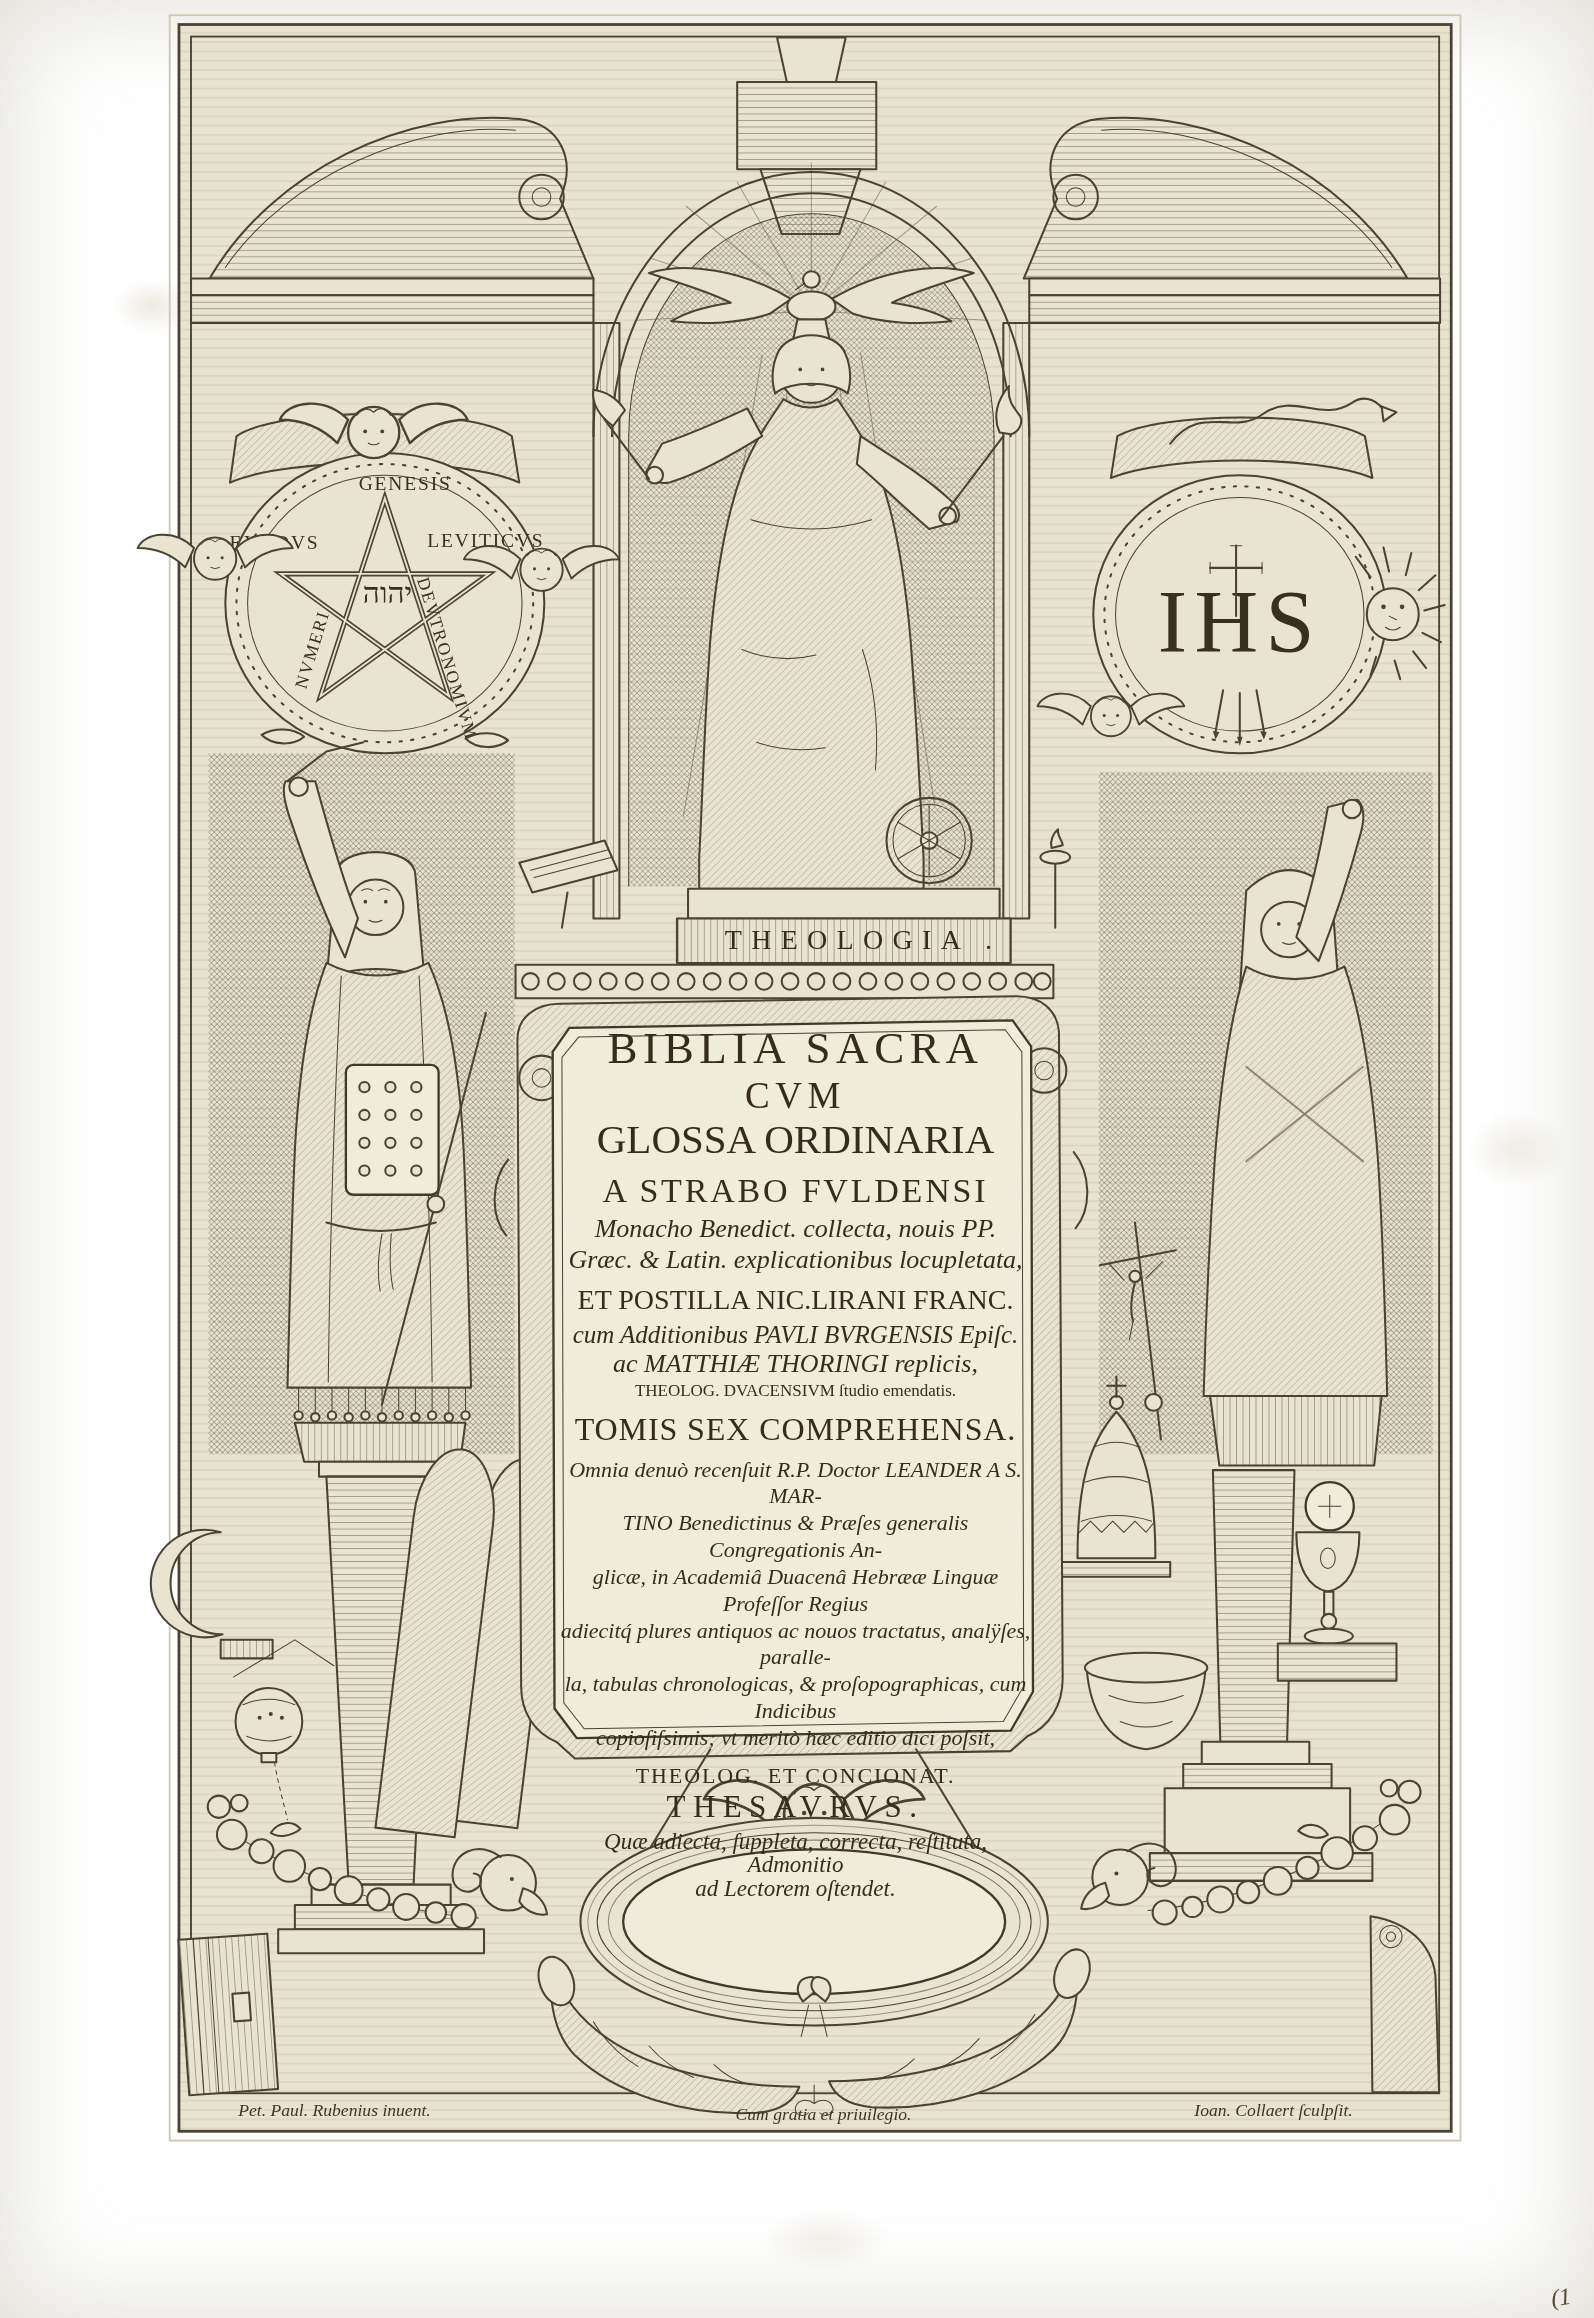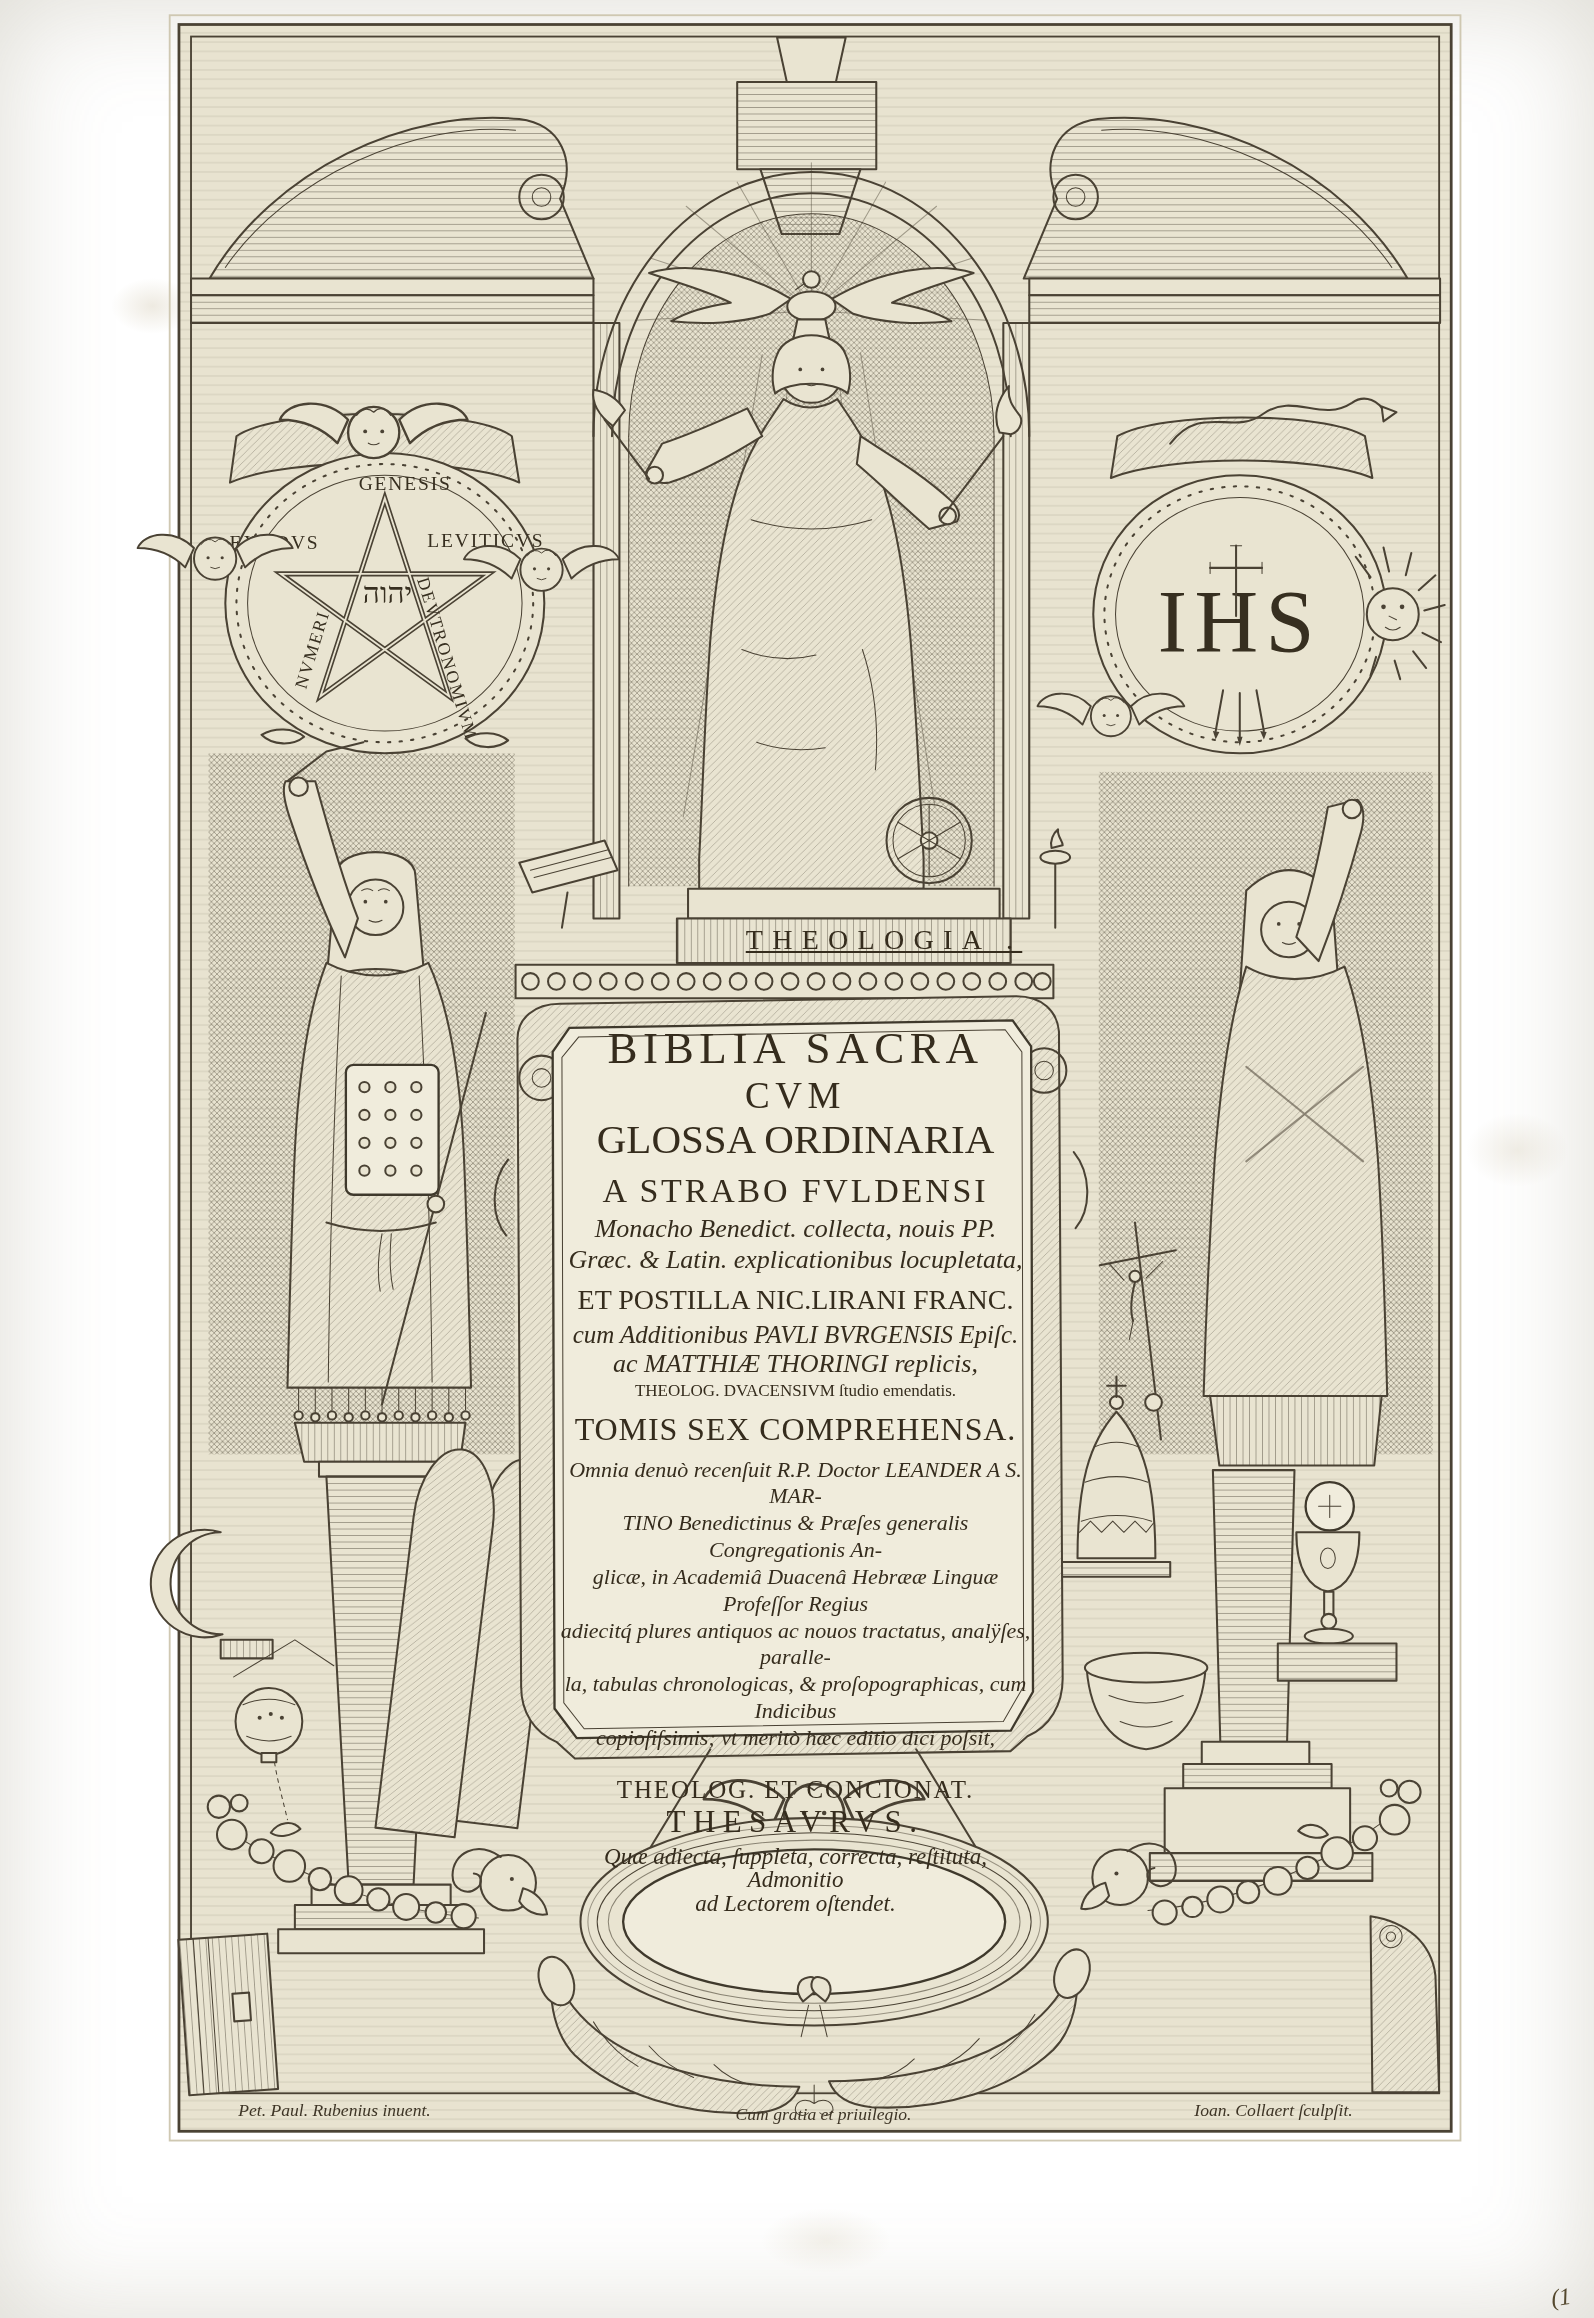--- a/index.html
+++ b/index.html
@@ -9,38 +9,38 @@
   .art{position:absolute;left:0;top:0;}
   
   .ln{fill:none;stroke:#4a4234;stroke-width:2.2;stroke-linecap:round;stroke-linejoin:round;}
   .thin{stroke-width:1.1;}
   .pf{fill:#e9e4d1;stroke:#4a4234;stroke-width:2.2;stroke-linejoin:round;}
   .pf2{fill:#f0ecdc;stroke:#3f392c;stroke-width:2.5;stroke-linejoin:round;}
   .svgtxt{fill:#372f20;font-family:"Liberation Serif",serif;}
   
   .ovl{position:absolute;text-align:center;line-height:1.02;color:#352c1d;}
   .tl{margin:0;}
-  #theologia-label{left:698px;top:926px;width:372px;font-size:28px;letter-spacing:9.3px;text-decoration:underline;}
+  #theologia-label{left:677px;top:926px;width:372px;font-size:28px;letter-spacing:9.3px;}
   #title-block{left:557px;top:1026px;width:477px;}
   #imprint-block{left:623px;top:1855px;width:382px;}
   .credit{position:absolute;font-style:italic;font-size:17.6px;color:#3e3526;}
   #corner-mark{position:absolute;left:1551px;top:2284px;font-size:24px;font-style:italic;color:#55492f;transform:rotate(-8deg);}
   .b-biblia{font-size:45px;letter-spacing:5.6px;}
   .b-cvm{font-size:37px;letter-spacing:5.6px;margin-top:5.6px;}
   .b-glossa{font-size:41px;margin-top:3.7px;}
   .b-strabo{font-size:34px;letter-spacing:2.8px;margin-top:13px;}
   .b-script{font-size:26px;font-style:italic;line-height:1.18;}
   .b-m1{margin-top:5.6px;font-family:Liberation Serif, serif;}
   .b-postilla{font-size:28px;margin-top:11px;}
   .b-add{font-size:25px;font-style:italic;margin-top:7.4px;}
   .b-matt{font-size:26px;font-style:italic;margin-top:3.7px;}
   .b-duac{font-size:17px;margin-top:3.7px;}
   .b-tomis{font-size:32px;letter-spacing:0.9px;margin-top:14px;}
   .b-para{font-size:22px;font-style:italic;line-height:1.22;margin-top:11px;}
-  .b-conc{font-size:25px;letter-spacing:1.9px;margin-top:25px;}
+  .b-conc{font-size:22px;letter-spacing:1.9px;margin-top:13px;}
   .b-thes{font-size:31px;letter-spacing:7.4px;margin-top:3.7px;text-align:center;}
   .b-quae{font-size:23px;font-style:italic;margin-top:7.4px;}
   .b-adl{font-size:23px;font-style:italic;}
   .i-city{font-size:28px;letter-spacing:3.7px;margin-bottom:7.4px;}
   .i-pub{font-size:27px;letter-spacing:0.9px;margin-bottom:9.3px;}
   .i-year{font-size:27px;letter-spacing:2.8px;}
 </style>
 </head>
 <body>
 

